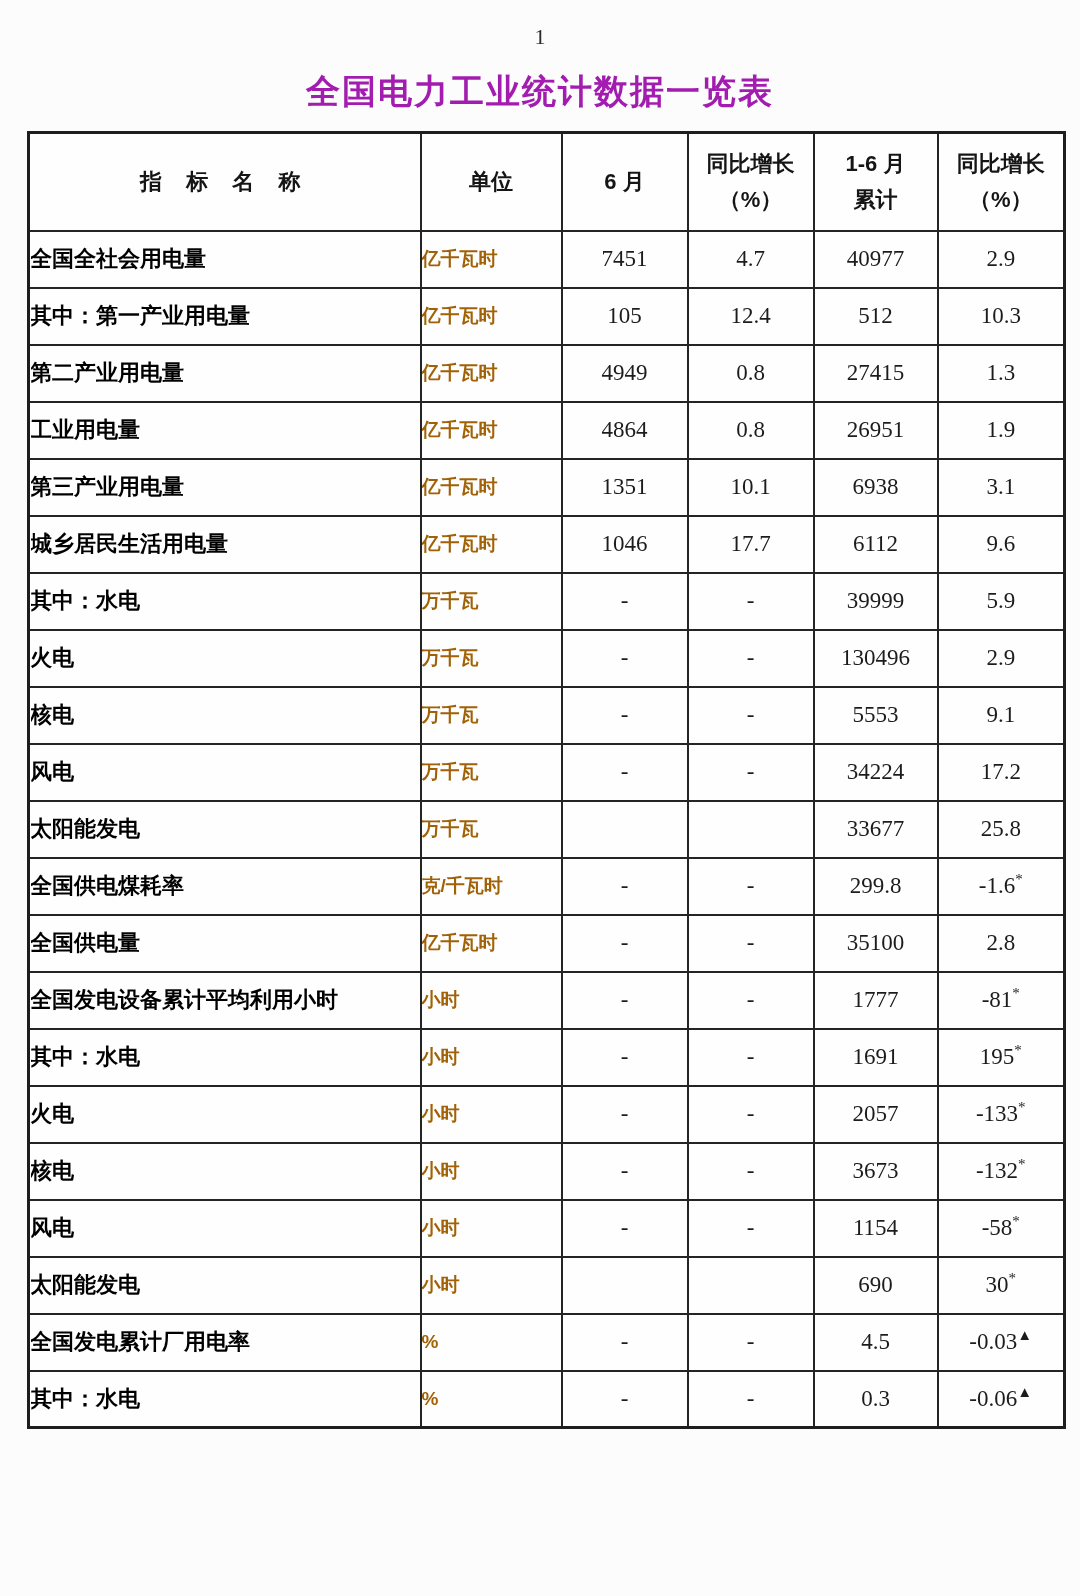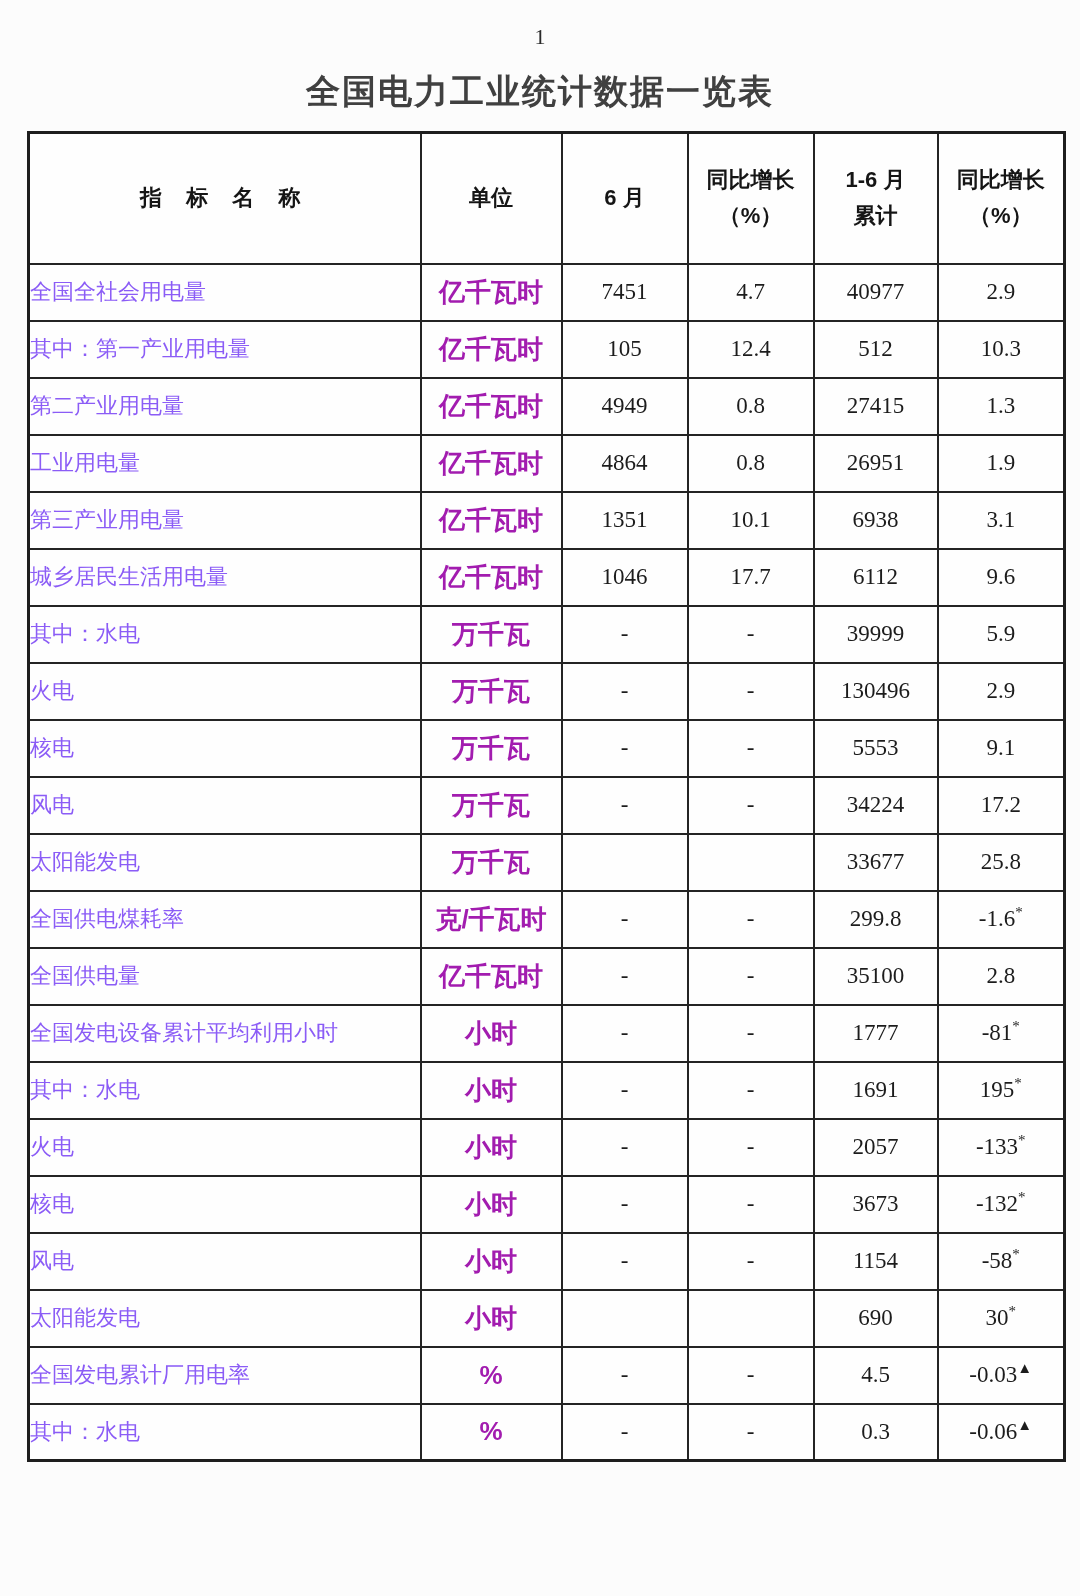--- a/index.html
+++ b/index.html
@@ -18,58 +18,58 @@
     line-height: 26px;
     color: #2a2a2a;
   }
   .title {
     margin: 20px 0 18px 0;
     text-align: center;
     font-size: 34px;
     line-height: 42px;
     font-weight: 700;
     letter-spacing: 2px;
-    color: #404040;
+    color: #a21caf;
   }
   table.stat {
     margin: 19px 0 0 27px;
     width: 1036px;
     table-layout: fixed;
     border-collapse: collapse;
     border: 3px solid #1e1e1e;
     background: #fefefe;
   }
   table.stat th, table.stat td {
     border: 2px solid #242424;
     vertical-align: middle;
     padding: 0;
     overflow: hidden;
   }
-  thead tr { height: 131px; }
+  thead tr { height: 98px; }
   tbody tr { height: 57px; }
   th {
     font-size: 22px;
     font-weight: 700;
     text-align: center;
     color: #151515;
   }
   th .hl { display: block; line-height: 36px; }
   th.c-ind { letter-spacing: 9px; }
   td.c-ind {
     font-size: 22px;
-    font-weight: 400;
+    font-weight: 700;
     text-align: left;
-    color: #8b5cf6;
+    color: #000000;
     white-space: nowrap;
+    border-radius: 23px;
   }
   td.c-unit {
-    font-size: 26px;
+    font-size: 19px;
     font-weight: 700;
-    text-align: center;
-    color: #a21caf;
+    color: #a16207;
   }
   td.c-num {
     font-family: "Liberation Serif", serif;
     font-size: 23px;
     text-align: center;
     color: #1c1c1c;
   }
   td.c-num sup.mark {
     font-size: 15px;
     vertical-align: super;

